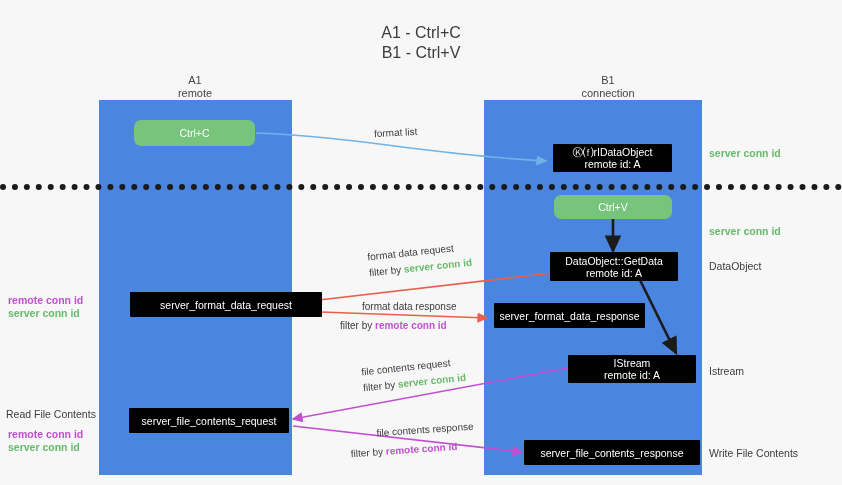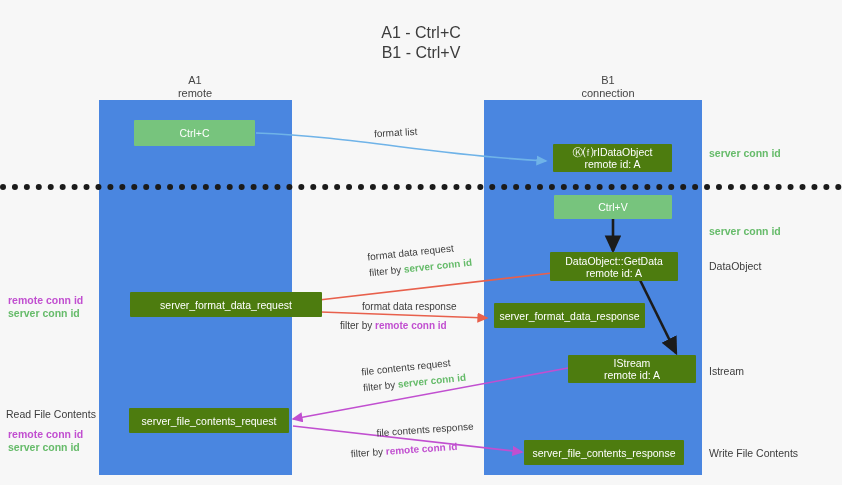--- a/index.html
+++ b/index.html
@@ -30,22 +30,22 @@
     position:absolute;left:0;top:169px;width:842px;height:0;
     border-top:6px dotted #1b1b1b;
   }
 
   .box{
     position:absolute;border-radius:1px;
     display:flex;align-items:center;justify-content:center;
     text-align:center;color:#ffffff;font-size:10.5px;line-height:12px;
     box-sizing:border-box;padding:2px 4px;
   }
-  .box.orange{background:#4d7c0f;}
-  .box.green{background:#77c47d;}
+  .box.orange{background:#000000;}
+  .box.green{background:#77c47d;border-radius:7px;}
 
   .side-label{
     position:absolute;font-size:10.5px;line-height:13px;
   }
   .green-t{color:#66bb6a;font-weight:bold;}
   .magenta-t{color:#c14fd0;font-weight:bold;}
   .plain-t{color:#3c3c3c;}
 
   .edge-label{
     position:absolute;font-size:10px;line-height:13px;color:#3c3c3c;
@@ -139,21 +139,21 @@
 
   <div class="box orange" style="left:494px;top:288px;width:151px;height:25px;">
     <span>server_format_data_response</span>
   </div>
 
   <div class="box orange" style="left:568px;top:340px;width:128px;height:28px;flex-direction:column;">
     <span>IStream</span>
     <span>remote id: A</span>
   </div>
 
-  <div class="box orange" style="left:524px;top:425px;width:160px;height:25px;">
+  <div class="box orange" style="left:524px;top:425px;width:176px;height:25px;">
     <span>server_file_contents_response</span>
   </div>
 
   <div class="edge-label" style="left:374px;top:111px;transform:rotate(-3deg);">
     <span>format list</span>
   </div>
 
   <div class="edge-label" style="left:368px;top:230px;transform:rotate(-6deg);">
     <div><span>format data request</span></div>
     <div style="margin-top:3px;">

